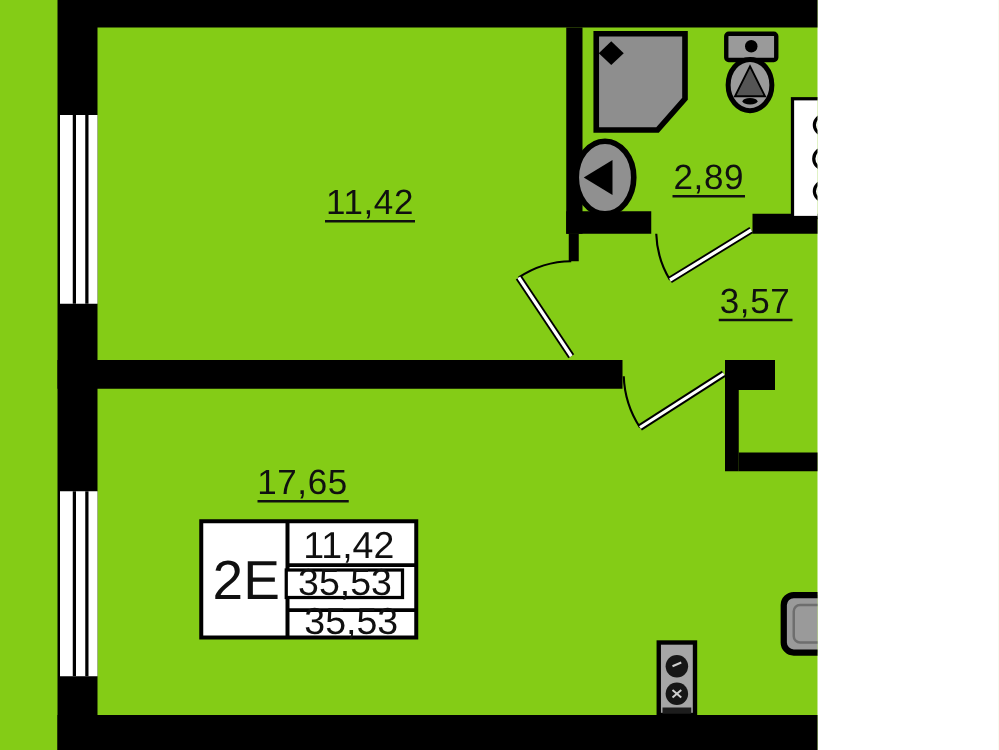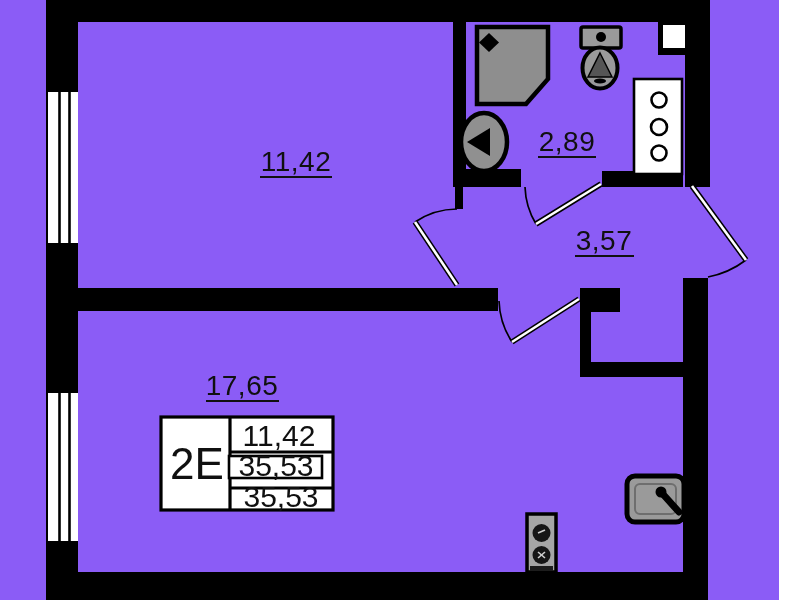--- a/index.html
+++ b/index.html
@@ -1,16 +1,16 @@
 <!DOCTYPE html>
 <html><head>
 <meta charset="utf-8">
 <style>
   html,body{margin:0;padding:0;background:#ffffff;}
-  .canvas{position:relative;width:779px;height:600px;background:#8b5cf6;overflow:hidden;
+  .canvas{position:relative;width:654px;height:600px;background:#84cc16;overflow:hidden;
           font-family:"Liberation Sans", sans-serif;}
   svg{display:block;}
   text{font-family:"Liberation Sans", sans-serif;fill:#101010;}
   .area-label{font-size:28px;letter-spacing:0.5px;}
   .stamp-type{font-size:44px;}
   .stamp-val{font-size:30px;}
   .u{stroke:#101010;stroke-width:2;}
   .arc{fill:none;stroke:#000;stroke-width:1.7;}
   .leaf-outer{stroke:#000;stroke-width:5.6;}
   .leaf-inner{stroke:#fff;stroke-width:2.6;}

